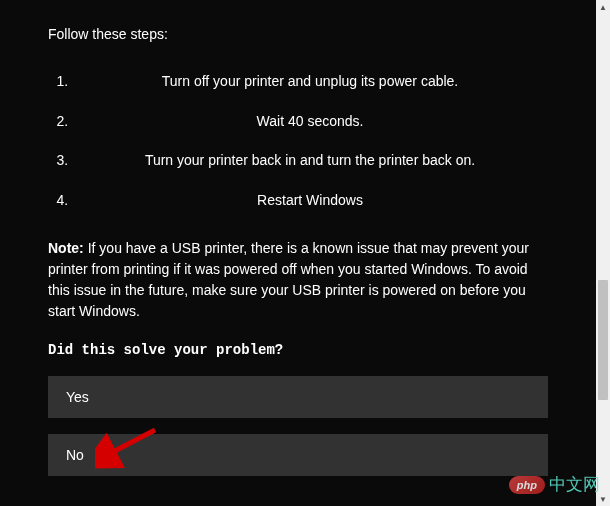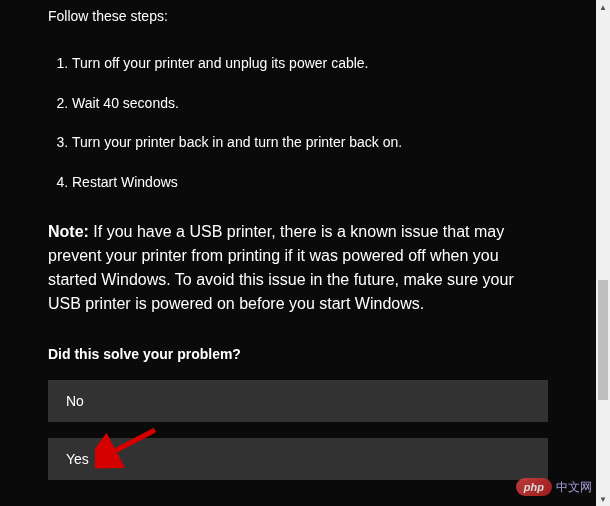--- a/index.html
+++ b/index.html
@@ -47,42 +47,44 @@
       background: #c0c0c0;
       border-radius: 1px;
     }
     .content {
       padding: 0 48px 0 48px;
       width: 596px;
     }
     .intro {
       font-size: 14px;
       margin-bottom: 30px;
-      padding-top: 8px;
+      padding-top: 26px;
     }
     ol {
       list-style: decimal;
       padding-left: 24px;
       margin-bottom: 28px;
+      text-align: center;
     }
     ol li {
       font-size: 14px;
       line-height: 1.4;
       margin-bottom: 20px;
     }
     .note {
-      font-size: 16px;
+      font-size: 14px;
       line-height: 1.5;
-      margin-bottom: 30px;
+      margin-bottom: 20px;
     }
     .note b { font-weight: 600; }
     .question {
       font-size: 14px;
       font-weight: 600;
       margin-bottom: 18px;
+      font-family: Liberation Mono, monospace;
     }
     .btn {
       display: block;
       width: 500px;
       padding: 13px 18px;
       background: #323232;
       color: #fff;
       font-size: 14px;
       border: none;
       text-align: left;
@@ -91,39 +93,39 @@
       font-family: inherit;
     }
     .arrow {
       position: absolute;
       left: 95px;
       top: 425px;
       pointer-events: none;
     }
     .watermark {
       position: absolute;
-      right: 18px;
+      right: 10px;
       bottom: 10px;
       display: flex;
       align-items: center;
       gap: 4px;
       opacity: 0.85;
     }
     .php-badge {
       background: linear-gradient(135deg, #d84343, #b82020);
       color: #fff;
       font-size: 11px;
       font-weight: bold;
       padding: 3px 8px;
       border-radius: 10px;
       font-style: italic;
     }
     .cn-text {
-      color: #c4b5fd;
-      font-size: 12px;
+      color: #5eead4;
+      font-size: 17px;
     }
   </style>
 </head>
 <body>
 
 <div class="content">
   <p class="intro">Follow these steps:</p>
 
   <ol>
     <li>Turn off your printer and unplug its power cable.</li>
@@ -131,22 +133,22 @@
     <li>Turn your printer back in and turn the printer back on.</li>
     <li>Restart Windows</li>
   </ol>
 
   <p class="note">
     <b>Note:</b><span> If you have a USB printer, there is a known issue that may prevent your printer from printing if it was powered off when you started Windows. To avoid this issue in the future, make sure your USB printer is powered on before you start Windows.</span>
   </p>
 
   <p class="question">Did this solve your problem?</p>
 
+  <button class="btn">Yes</button>
   <button class="btn">No</button>
-  <button class="btn">Yes</button>
 </div>
 
 <div class="scrollbar-track">
   <div class="scrollbar-btn top">▲</div>
   <div class="scrollbar-thumb"></div>
   <div class="scrollbar-btn bottom">▼</div>
 </div>
 
 <svg class="arrow" width="70" height="45">
   <defs>

